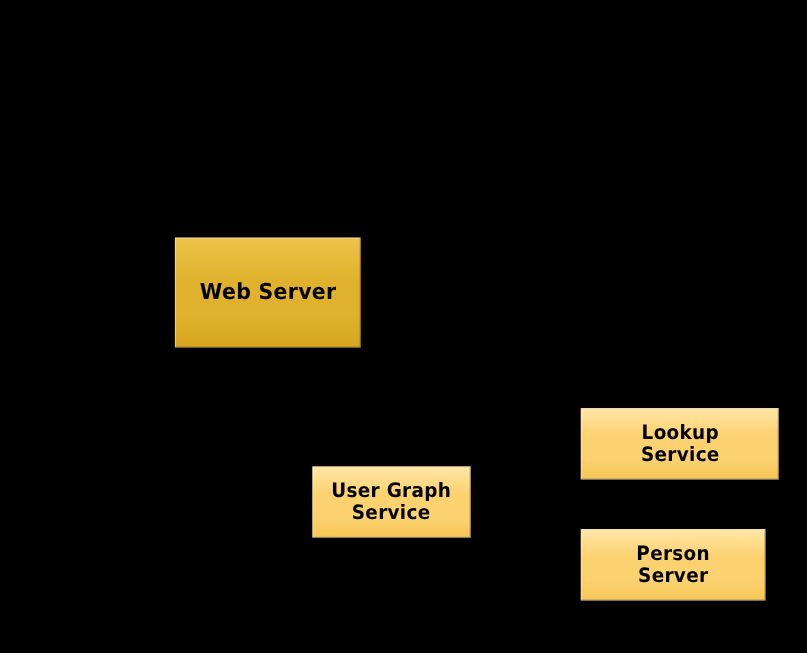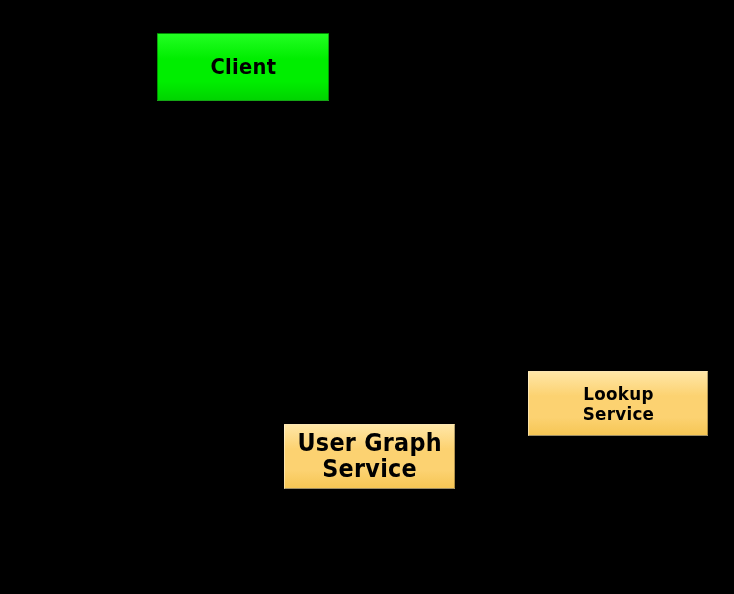--- a/index.html
+++ b/index.html
@@ -45,24 +45,28 @@
     border-bottom: 1px solid rgba(0,0,0,0.38);
   }
   .node.flat {
     border: 1px solid rgba(0,0,0,0.35);
   }
 </style>
 </head>
 <body>
 
 <div id="canvas" style="background: rgb(0, 0, 0);">
-    <div class="node flat" style="left: 157px; top: 33px; width: 172px; height: 68px; font-size: 21px; color: rgb(0, 0, 0); background: linear-gradient(rgb(34, 255, 34) 0%, rgb(0, 238, 0) 38%, rgb(0, 238, 0) 72%, rgb(0, 212, 0) 100%);">
-      <span class="label">Client</span>
+    <div class="node bevel" style="left: 159px; top: 216px; width: 169px; height: 100px; font-size: 20px; color: rgb(0, 0, 0); background: linear-gradient(rgb(237, 195, 74) 0%, rgb(223, 177, 44) 38%, rgb(223, 177, 44) 72%, rgb(214, 166, 29) 100%);">
+      <span class="label">Web Server</span>
     </div>
     <div class="node bevel" style="left: 528px; top: 371px; width: 180px; height: 65px; font-size: 18px; color: rgb(0, 0, 0); background: linear-gradient(rgb(255, 230, 166) 0%, rgb(252, 210, 113) 38%, rgb(252, 210, 113) 72%, rgb(246, 198, 85) 100%);">
       <span class="label">Lookup
 Service</span>
     </div>
-    <div class="node bevel" style="left: 284px; top: 424px; width: 171px; height: 65px; font-size: 24px; color: rgb(0, 0, 0); background: linear-gradient(rgb(255, 230, 166) 0%, rgb(252, 210, 113) 38%, rgb(252, 210, 113) 72%, rgb(246, 198, 85) 100%);">
+    <div class="node bevel" style="left: 284px; top: 424px; width: 144px; height: 65px; font-size: 18px; color: rgb(0, 0, 0); background: linear-gradient(rgb(255, 230, 166) 0%, rgb(252, 210, 113) 38%, rgb(252, 210, 113) 72%, rgb(246, 198, 85) 100%);">
       <span class="label">User Graph
 Service</span>
+    </div>
+    <div class="node bevel" style="left: 528px; top: 481px; width: 168px; height: 65px; font-size: 18px; color: rgb(0, 0, 0); background: linear-gradient(rgb(255, 230, 166) 0%, rgb(252, 210, 113) 38%, rgb(252, 210, 113) 72%, rgb(246, 198, 85) 100%);">
+      <span class="label">Person
+Server</span>
     </div>
   </div>
 
 </body></html>

